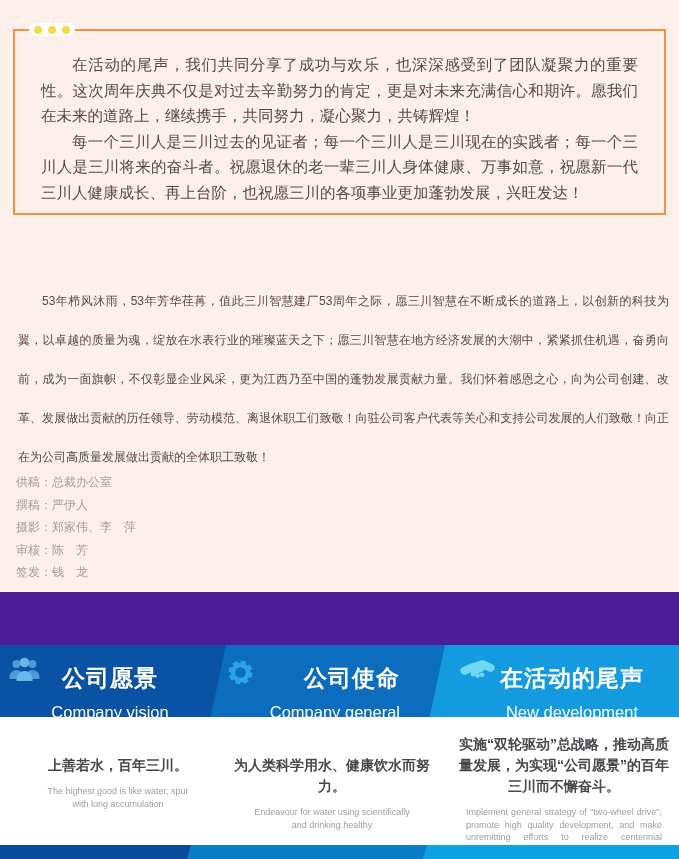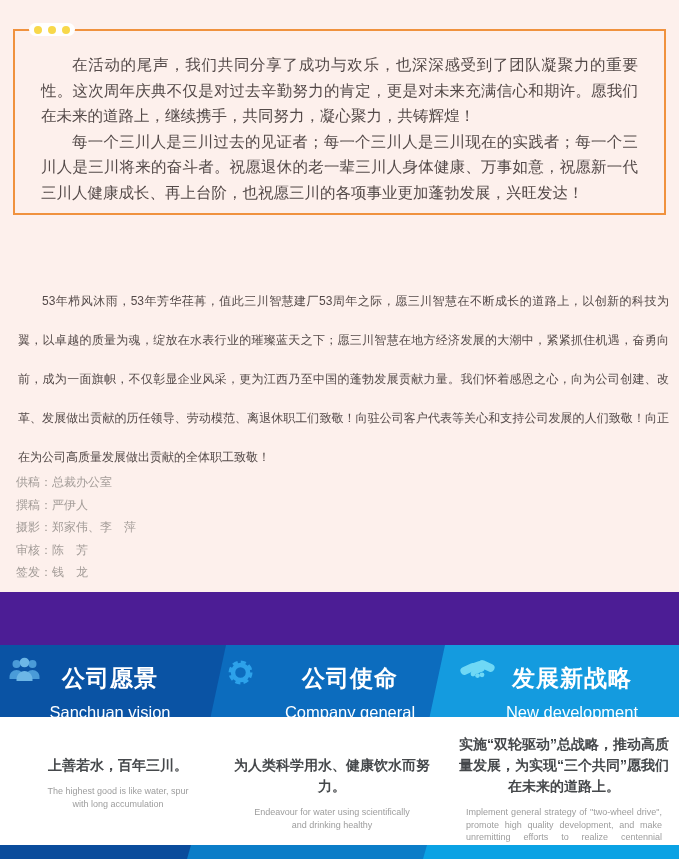--- a/index.html
+++ b/index.html
@@ -21,21 +21,21 @@
   .credits div{white-space:pre;}
   
   .banner{position:absolute;top:628px;left:0;width:679px;height:89px;margin-top:17px;}
   .banner-bg{position:absolute;left:0;top:0;right:0;bottom:5px;}
   .bg1{background:#0a53a4;}
   .bg2{background:#0c6cbe;clip-path:polygon(226px 0,100% 0,100% 100%,208px 100%);}
   .bg3{background:#149bdf;clip-path:polygon(445px 0,100% 0,100% 100%,427px 100%);}
   .banner-strip{position:absolute;left:0;bottom:0;width:100%;height:5px;background:#2ec6f3;}
   .banner-group{position:absolute;top:0;text-align:center;color:#ffffff;}
   .bg-g1{left:36px;width:148px;}
-  .bg-g2{left:276px;width:148px;}
+  .bg-g2{left:252px;width:148px;text-align:right;}
   .bg-g3{left:476px;width:192px;}
   .banner-title{margin-top:18px;font-size:23px;font-weight:bold;letter-spacing:1px;}
   .banner-subtitle{margin-top:9px;font-size:16.5px;font-weight:normal;}
   .banner-icon{position:absolute;}
   .i-people{left:8px;top:11px;}
   .i-gear{left:227px;top:14px;}
   .i-hand{left:459px;top:8px;}
   
   .slogans{position:absolute;top:717px;left:0;width:679px;height:128px;background:#ffffff;}
   .slogan-col{position:absolute;top:0;text-align:center;}
@@ -118,43 +118,43 @@
           <rect x="12" y="9" width="13" height="11" rx="3.5" transform="rotate(-20 18.5 14.5)"></rect>
           <circle cx="14" cy="21" r="2.4"></circle>
           <circle cx="18.5" cy="22.6" r="2.4"></circle>
           <circle cx="23" cy="21.8" r="2.4"></circle>
         </g>
       </svg>
     </span>
 
     <div class="banner-group bg-g1">
       <div class="banner-title">公司愿景</div>
-      <div class="banner-subtitle">Sanchuan vision</div>
+      <div class="banner-subtitle">Company vision</div>
     </div>
     <div class="banner-group bg-g2">
       <div class="banner-title">公司使命</div>
       <div class="banner-subtitle">Company general</div>
     </div>
     <div class="banner-group bg-g3">
-      <div class="banner-title">发展新战略</div>
+      <div class="banner-title">在活动的尾声</div>
       <div class="banner-subtitle">New development strategy</div>
     </div>
   </div>
 
   <section class="slogans">
     <div class="slogan-col col1">
       <p class="slogan-zh">上善若水，百年三川。</p>
       <p class="slogan-en">The highest good is like water, spur with long accumulation</p>
     </div>
     <div class="slogan-col col2">
       <p class="slogan-zh">为人类科学用水、健康饮水而努力。</p>
       <p class="slogan-en">Endeavour for water using scientifically and drinking healthy</p>
     </div>
     <div class="slogan-col col3">
-      <p class="slogan-zh">实施“双轮驱动”总战略，推动高质量发展，为实现“三个共同”愿我们在未来的道路上。</p>
+      <p class="slogan-zh">实施“双轮驱动”总战略，推动高质量发展，为实现“公司愿景”的百年三川而不懈奋斗。</p>
       <p class="slogan-en">Implement general strategy of "two-wheel drive", promote high quality development, and make unremitting efforts to realize centennial Sanchuan of "three commons".</p>
     </div>
   </section>
 
   <div class="footer-strip">
     <div class="fs fs1"></div>
     <div class="fs fs2"></div>
     <div class="fs fs3"></div>
   </div>
 

